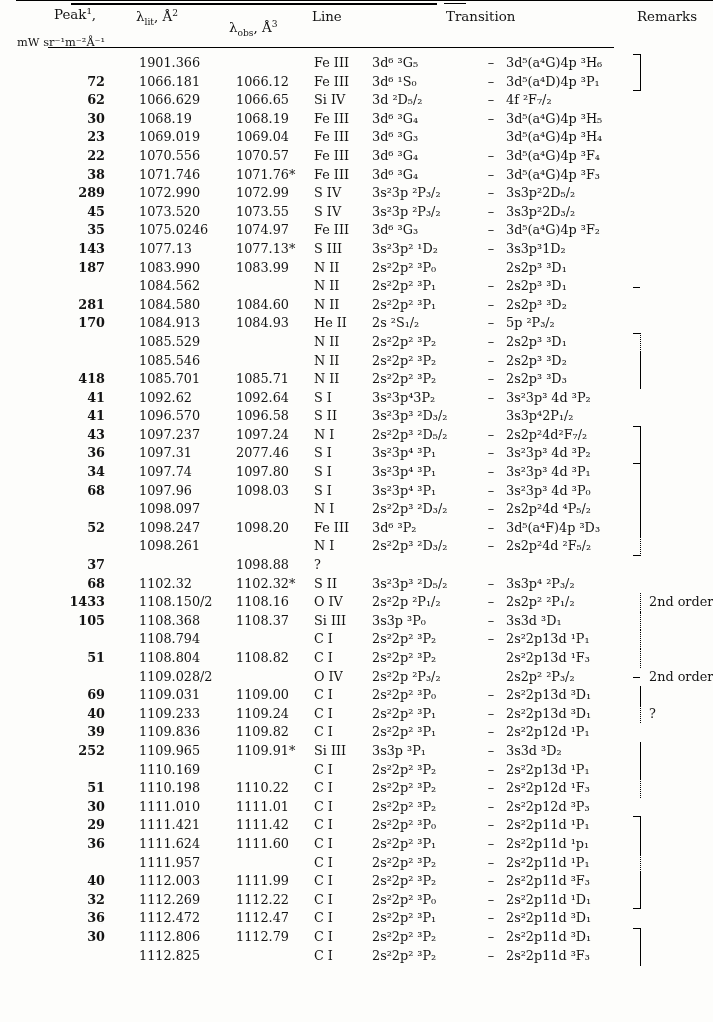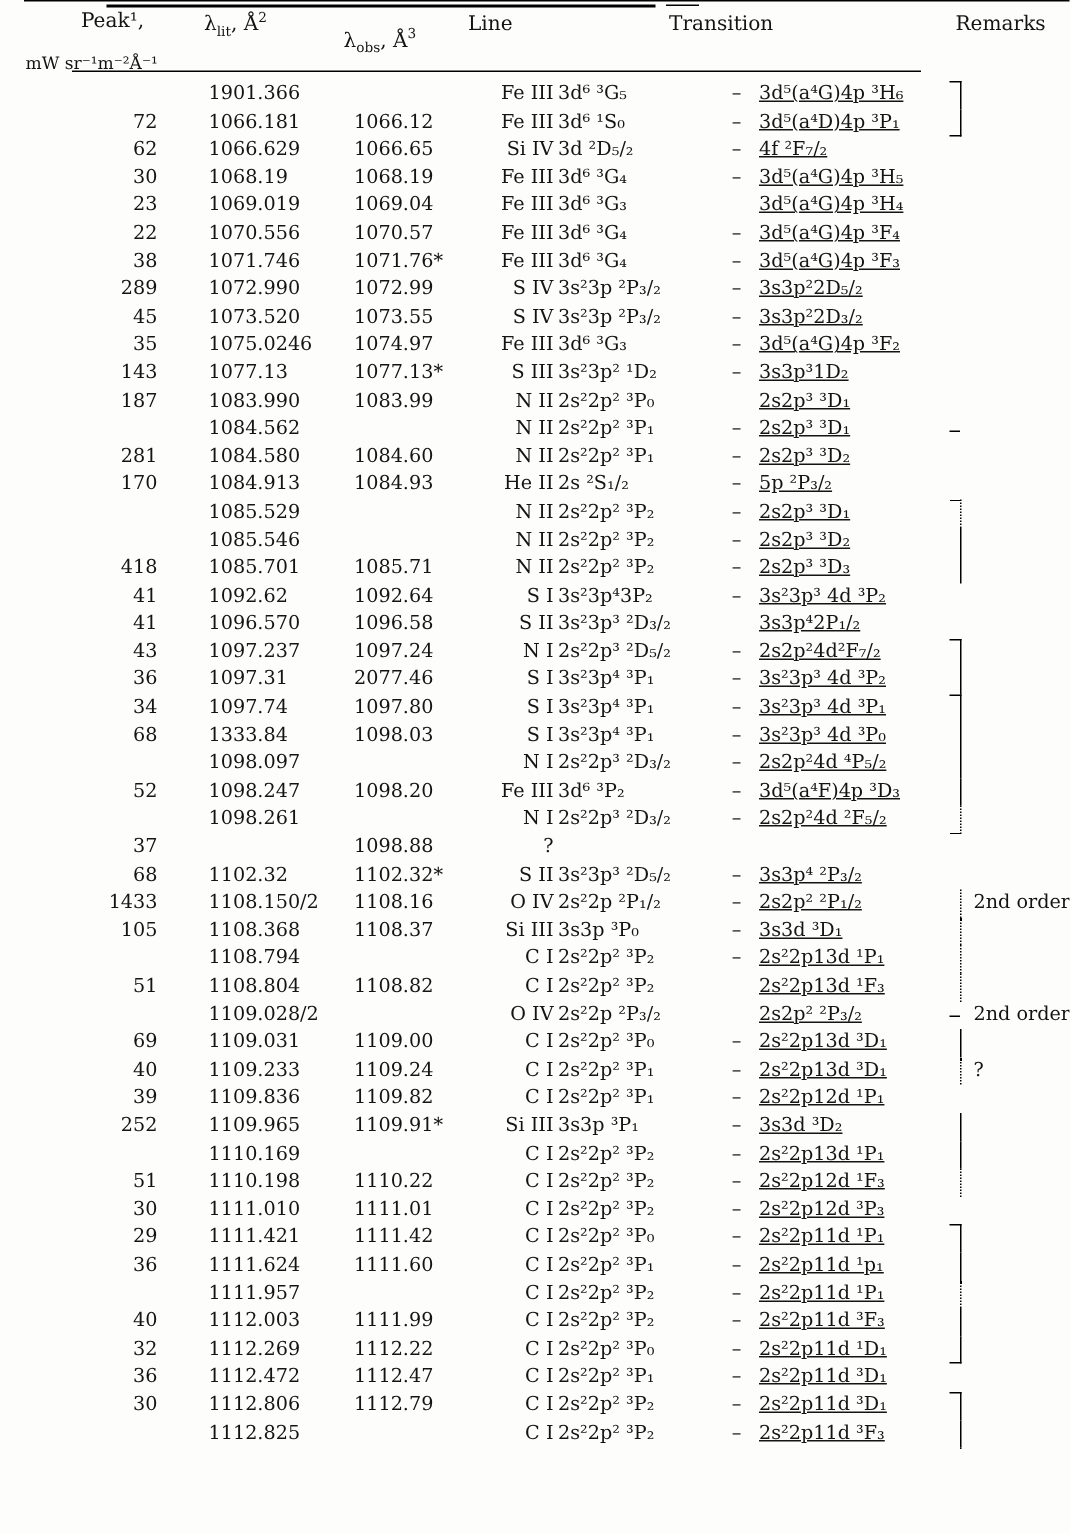--- a/index.html
+++ b/index.html
@@ -32,27 +32,27 @@
   .header-rule{position:absolute;top:47px;left:32px;width:566px;border-top:1.5px solid #000;}
 
   
   .tbody{position:absolute;top:54px;left:0;width:713px;}
   .tr{
     display:grid;
     grid-template-columns:105px 115px 78px 55px 110px 24px 130px 8px 1fr;
     height:18.6px;line-height:18.6px;font-size:12.8px;white-space:nowrap;
   }
   .td{overflow:visible;}
-  .c-peak{text-align:right;padding-right:16px;}
+  .c-peak{text-align:right;padding-right:16px;font-weight:bold;}
   .c-lit{padding-left:18px;}
   .c-obs{padding-left:0;}
-  .c-line{padding-left:0;text-align:right;}
+  .c-line{padding-left:0;}
   .c-t1{padding-left:3px;}
   .c-sep{text-align:center;}
-  .c-t2{padding-left:3px;text-decoration:underline;}
+  .c-t2{padding-left:3px;}
   .c-br{position:relative;}
   .c-rem{padding-left:8px;}
 
   
   .br-top{border-right:1.6px solid #000;border-top:1.6px solid #000;}
   .br-mid{border-right:1.6px solid #000;}
   .br-bot{border-right:1.6px solid #000;border-bottom:1.6px solid #000;}
   .br-top-dotted{border-right:1.6px dotted #000;border-top:1.6px solid #000;}
   .br-mid-dotted{border-right:1.6px dotted #000;}
   .br-bot-dotted{border-right:1.6px dotted #000;border-bottom:1.6px solid #000;}
@@ -354,21 +354,21 @@
     <div class="td c-line">S I</div>
     <div class="td c-t1">3s²3p⁴ ³P₁</div>
     <div class="td c-sep">–</div>
     <div class="td c-t2">3s²3p³ 4d ³P₁</div>
     <div class="td c-br br-top"></div>
     <div class="td c-rem"></div>
   </div>
 
   <div class="tr">
     <div class="td c-peak">68</div>
-    <div class="td c-lit">1333.84</div>
+    <div class="td c-lit">1097.96</div>
     <div class="td c-obs">1098.03</div>
     <div class="td c-line">S I</div>
     <div class="td c-t1">3s²3p⁴ ³P₁</div>
     <div class="td c-sep">–</div>
     <div class="td c-t2">3s²3p³ 4d ³P₀</div>
     <div class="td c-br br-mid"></div>
     <div class="td c-rem"></div>
   </div>
 
   <div class="tr">

